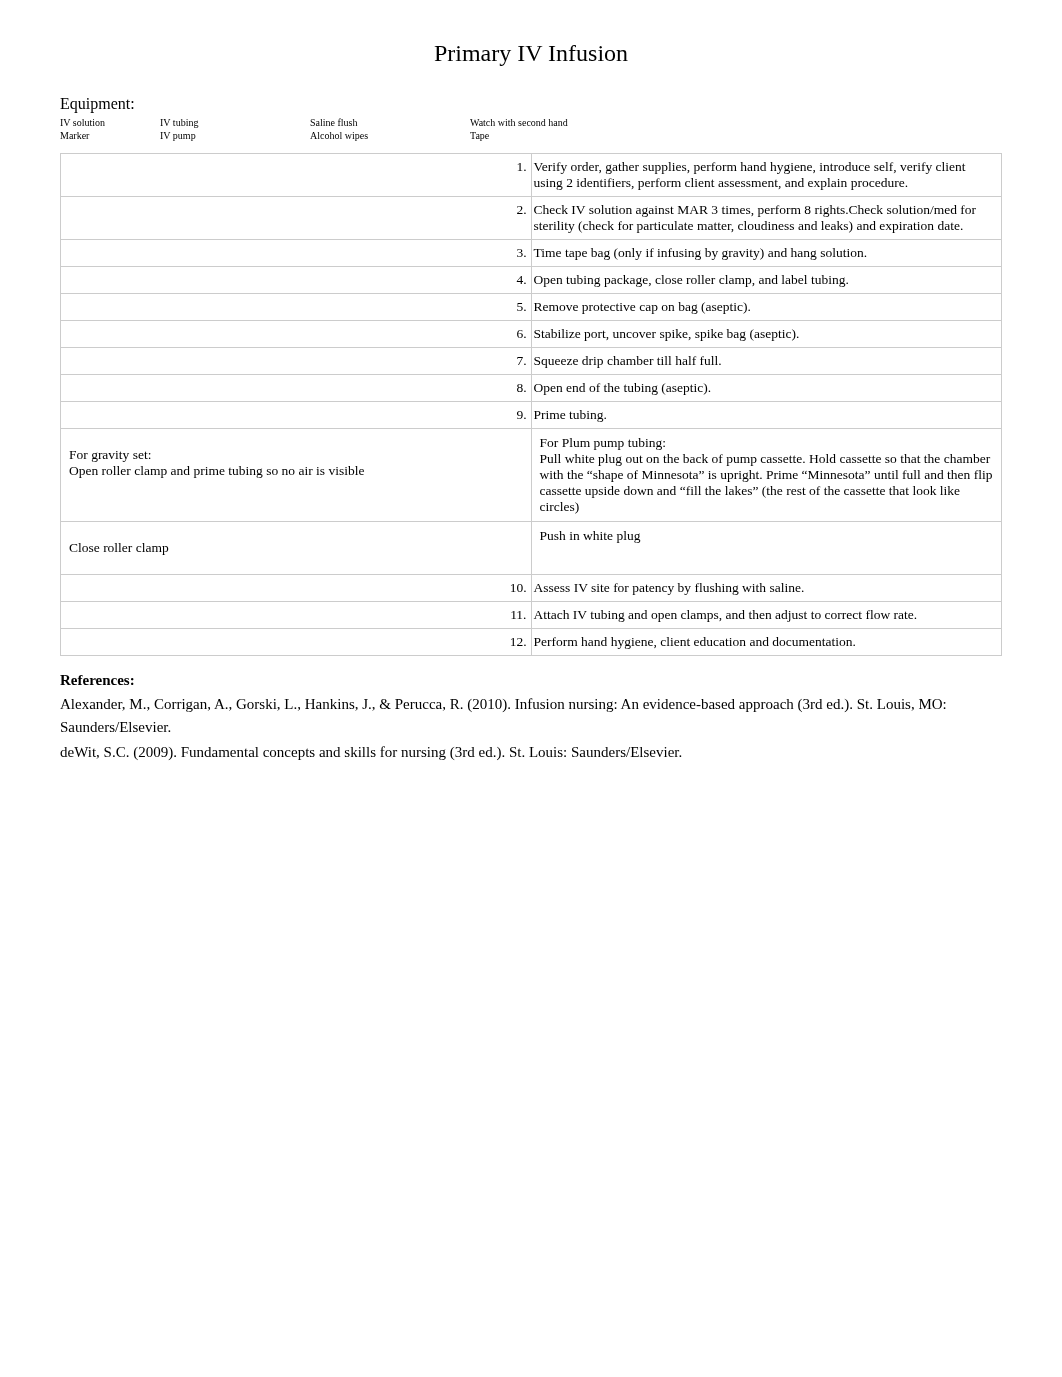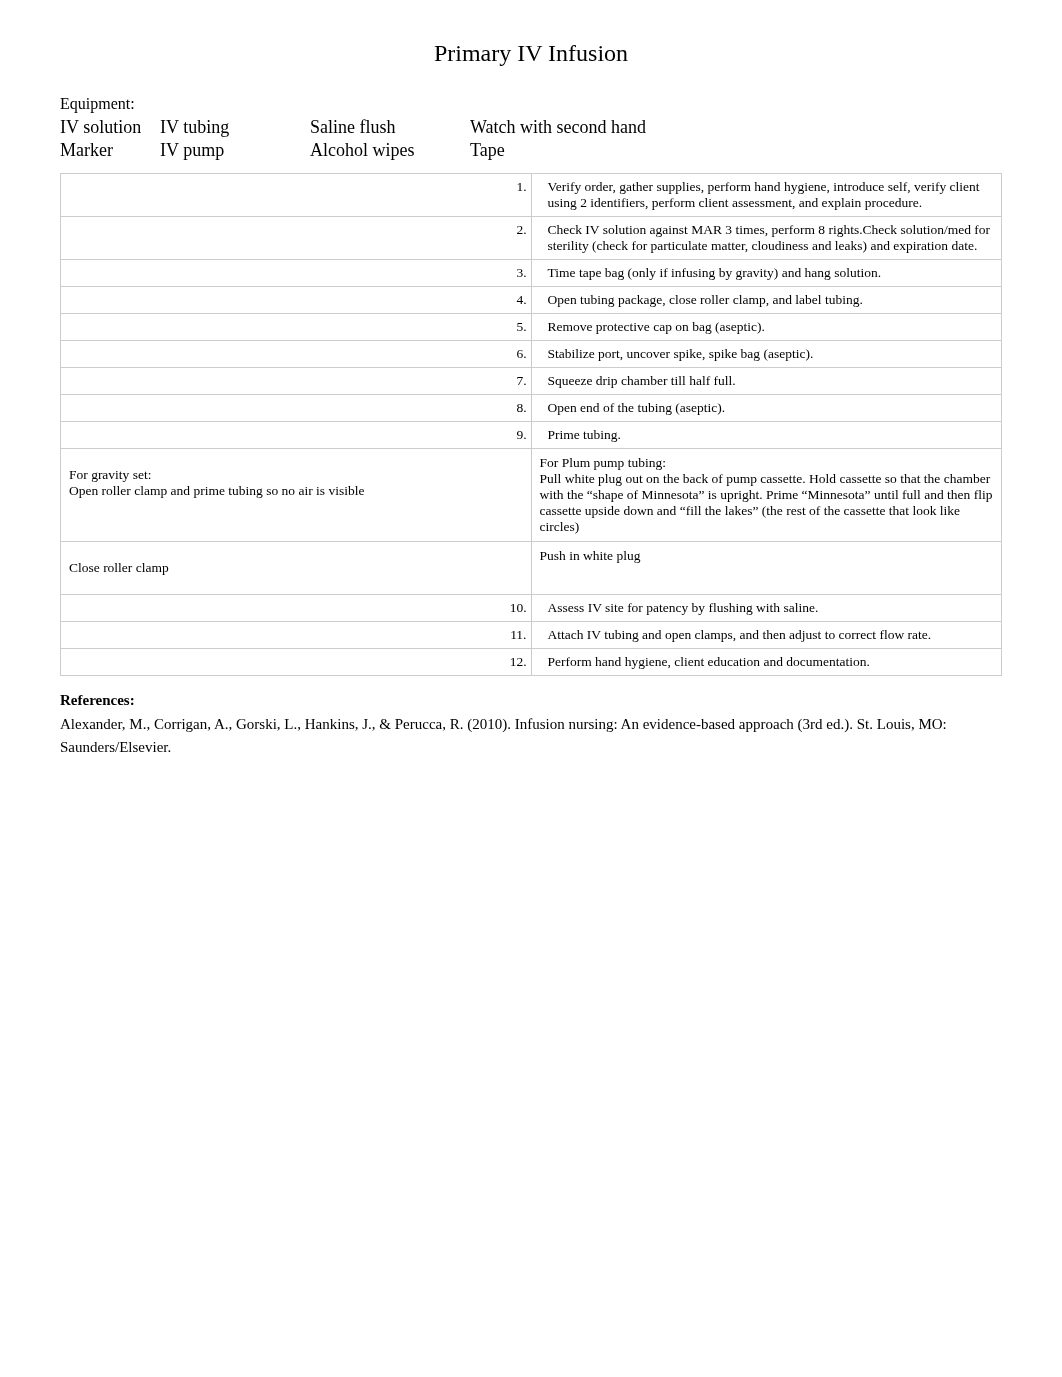--- a/index.html
+++ b/index.html
@@ -24,41 +24,41 @@
     .equipment-label {
       font-size: 16px;
       margin-bottom: 4px;
     }
     .equipment-grid {
       display: grid;
       grid-template-columns: 100px 150px 160px auto;
       row-gap: 2px;
     }
     .equipment-cell {
-      font-size: 18px;
+      font-size: 10px;
     }
     .steps-table {
       width: 100%;
       border-collapse: collapse;
       margin-top: 8px;
     }
     .steps-table td {
       border: 1px solid #ccc;
       padding: 5px 8px;
       vertical-align: top;
       font-size: 13.5px;
     }
     .steps-table .step-num {
       width: 28px;
       text-align: right;
       vertical-align: top;
       padding-right: 4px;
     }
     .steps-table .step-content {
-      padding-left: 16px;
+      padding-left: 2px;
     }
     .split-row td {
       vertical-align: top;
       width: 50%;
     }
     .split-row .left-col {
       padding: 18px 8px;
     }
     .split-row .right-col {
       padding: 6px 8px;
@@ -162,14 +162,15 @@
     <td class="step-num">12.</td>
     <td class="step-content" colspan="1">Perform hand hygiene, client education and documentation.</td>
   </tr>
     </tbody>
 </table>
 
 <div class="references-section">
   <div class="ref-title">References:</div>
   <div id="references-list">
       <p>Alexander, M., Corrigan, A., Gorski, L., Hankins, J., &amp; Perucca, R. (2010). Infusion nursing: An evidence-based approach (3rd ed.).  St. Louis, MO: Saunders/Elsevier.</p>
+      <p>deWit, S.C. (2009). Fundamental concepts and skills for nursing (3rd ed.).  St. Louis: Saunders/Elsevier.</p>
     </div>
 </div>
 
 </body></html>

